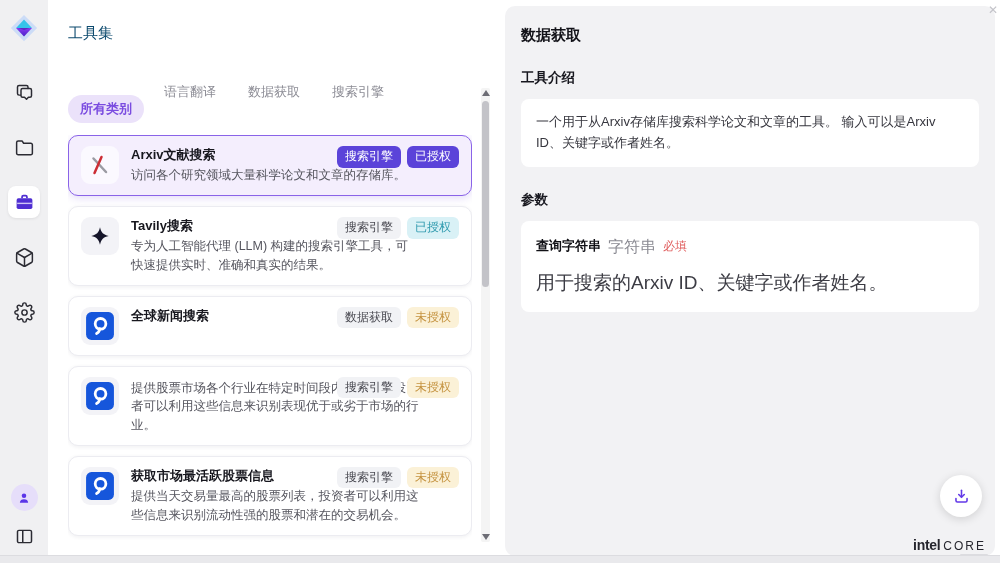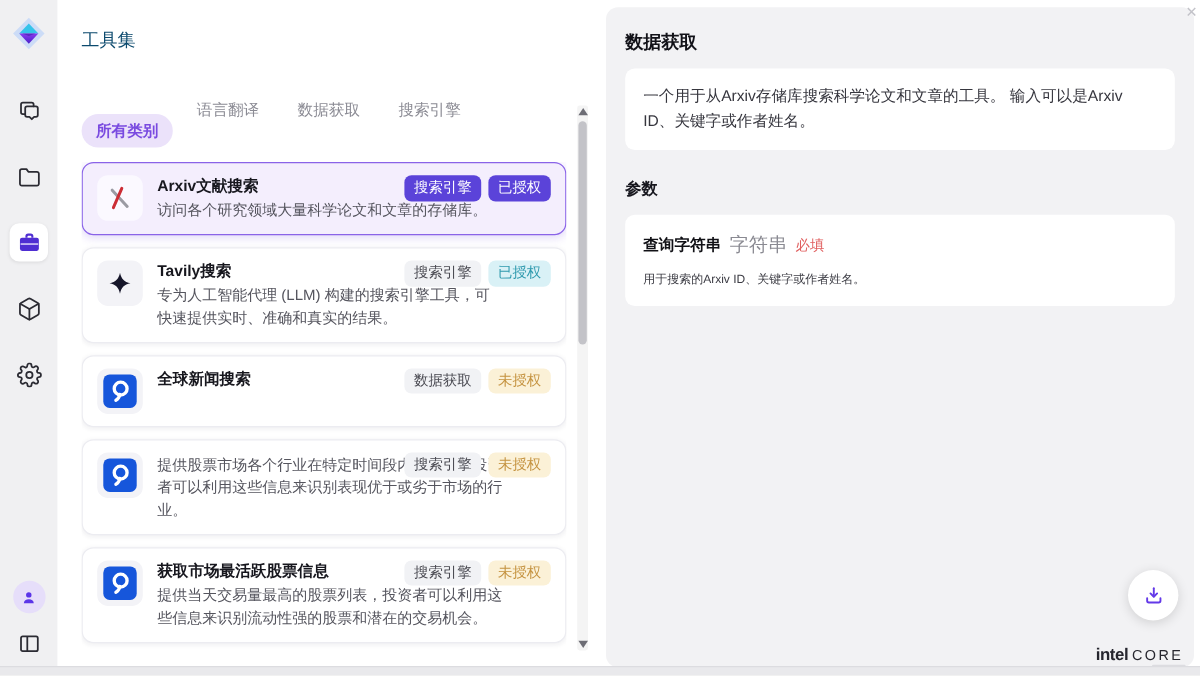--- a/index.html
+++ b/index.html
@@ -46,21 +46,21 @@
   
   .details{position:absolute;left:505px;top:6px;right:5px;bottom:7px;background:#f2f2f4;border-radius:10px;
            padding:20px 16px;box-sizing:border-box;}
   .details h2{font-size:15px;font-weight:700;color:#121218;margin:0;}
   .details h3{font-size:13.5px;font-weight:700;color:#17171e;margin:24px 0 0;}
   .box{margin-top:12px;background:#fff;border-radius:8px;padding:13px 15px;font-size:13px;color:#36363e;line-height:1.6;}
   .param-head{display:flex;align-items:center;gap:7px;}
   .param-name{font-size:13px;font-weight:700;color:#111116;}
   .param-type{font-size:16px;color:#8a8a92;}
   .param-req{font-size:12px;color:#e05f5f;}
-  .param-desc{margin-top:9px;font-size:10px;color:#3c3c44;}
+  .param-desc{margin-top:9px;font-size:19px;color:#3c3c44;}
   
   .fab{position:absolute;right:18px;bottom:46px;width:42px;height:42px;border-radius:50%;background:#fff;
        box-shadow:0 2px 10px rgba(0,0,0,.14);display:flex;align-items:center;justify-content:center;cursor:pointer;}
   .brand{position:absolute;right:14px;bottom:10px;display:flex;align-items:baseline;color:#26262e;}
   .brand .intel{font-size:14px;font-weight:700;letter-spacing:-.3px;margin-left:16px;}
   .brand .core{font-size:12px;letter-spacing:2px;margin-left:3px;text-transform:uppercase;position:relative;}
   .brand .ultra{position:absolute;right:-2px;bottom:-9px;font-size:6px;letter-spacing:.5px;background:#dcdce0;
                 color:#55555c;padding:1px 3px;border-radius:1px;}
   .close-x{position:absolute;top:4px;right:2px;font-size:12px;color:#c3c3c9;cursor:pointer;line-height:1;}
   .bottom-strip{position:absolute;left:0;right:0;bottom:0;height:7px;background:#e9e9ec;border-top:1px solid #dcdce0;}
@@ -228,20 +228,21 @@
       </div>
     <div class="scrollbar">
       <div class="sb-arrow up"></div>
       <div class="sb-thumb"></div>
       <div class="sb-arrow down"></div>
     </div>
   </main>
 
   <section class="details">
     <h2>数据获取</h2>
+    <h3>工具介绍</h3>
     <div class="box">一个用于从Arxiv存储库搜索科学论文和文章的工具。 输入可以是Arxiv ID、关键字或作者姓名。</div>
     <h3>参数</h3>
     <div class="box">
       <div class="param-head">
         <span class="param-name">查询字符串</span>
         <span class="param-type">字符串</span>
         <span class="param-req">必填</span>
       </div>
       <div class="param-desc">用于搜索的Arxiv ID、关键字或作者姓名。</div>
     </div>

